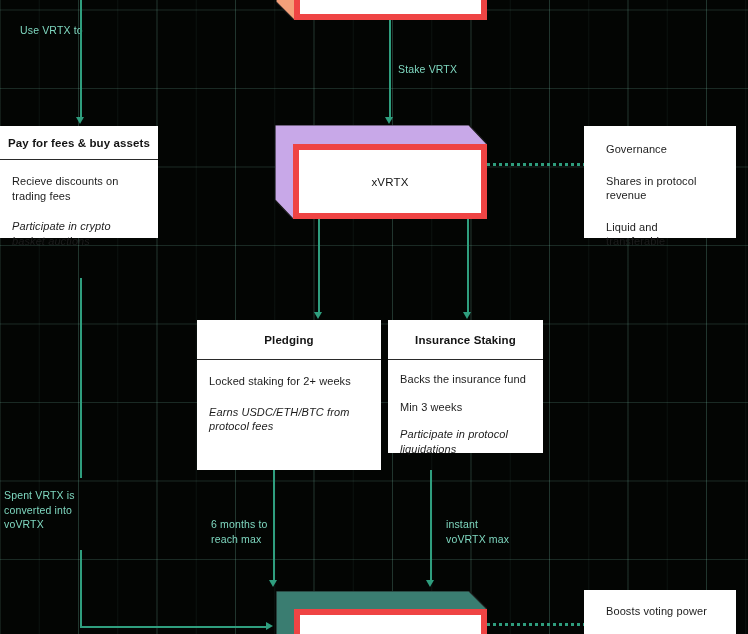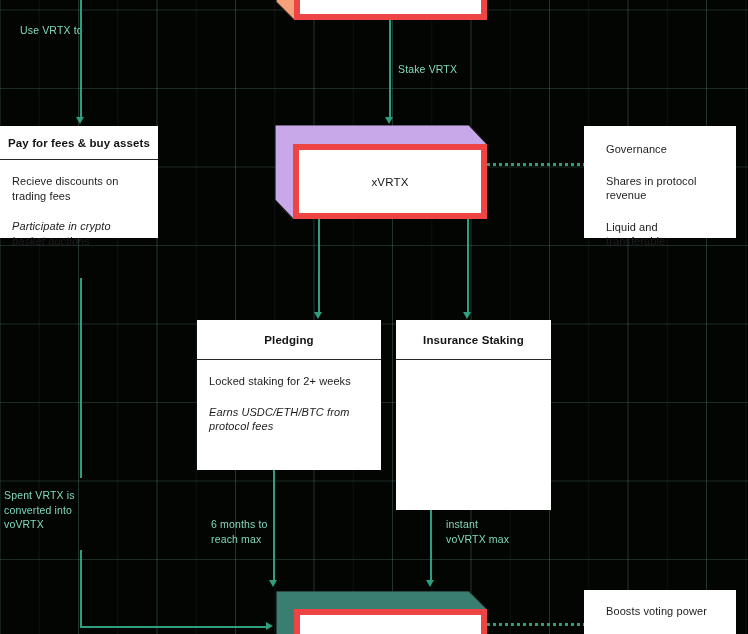--- a/index.html
+++ b/index.html
@@ -231,22 +231,29 @@
   <div class="card" style="left:197px; top:320px; width:184px; height:150px;">
     <div class="card-head" style="padding-top:13px; padding-bottom:12px;">Pledging</div>
     <div class="card-body">
       <p>Locked staking for 2+
 weeks</p>
       <p>Earns USDC/ETH/BTC
 from protocol fees</p>
     </div>
   </div>
 
-  <div class="card" style="left:396px; top:320px; width:155px; height:190px;">
+  <div class="card" style="left:388px; top:320px; width:155px; height:133px;">
     <div class="card-head" style="padding-top:13px; padding-bottom:12px;">Insurance Staking</div>
+    <div class="card-body" style="padding-top:12px;">
+      <p style="margin-bottom:13px;">Backs the insurance
+fund</p>
+      <p style="margin-bottom:13px;">Min 3 weeks</p>
+      <p>Participate in protocol
+liquidations</p>
+    </div>
   </div>
 
   <div class="box3d" style="left:276px; top:591px; width:211px; height:90px;">
     <svg class="shadow" viewBox="0 0 211 90" preserveAspectRatio="none">
       <polygon points="0,0 193,0 211,18 211,90 18,90 0,72" fill="#3a7d71" stroke="#1b1b1b" stroke-width="1.2"></polygon>
     </svg>
     <div class="face" style="left:18px; top:18px; width:193px; height:72px;">
       
     </div>
   </div>

